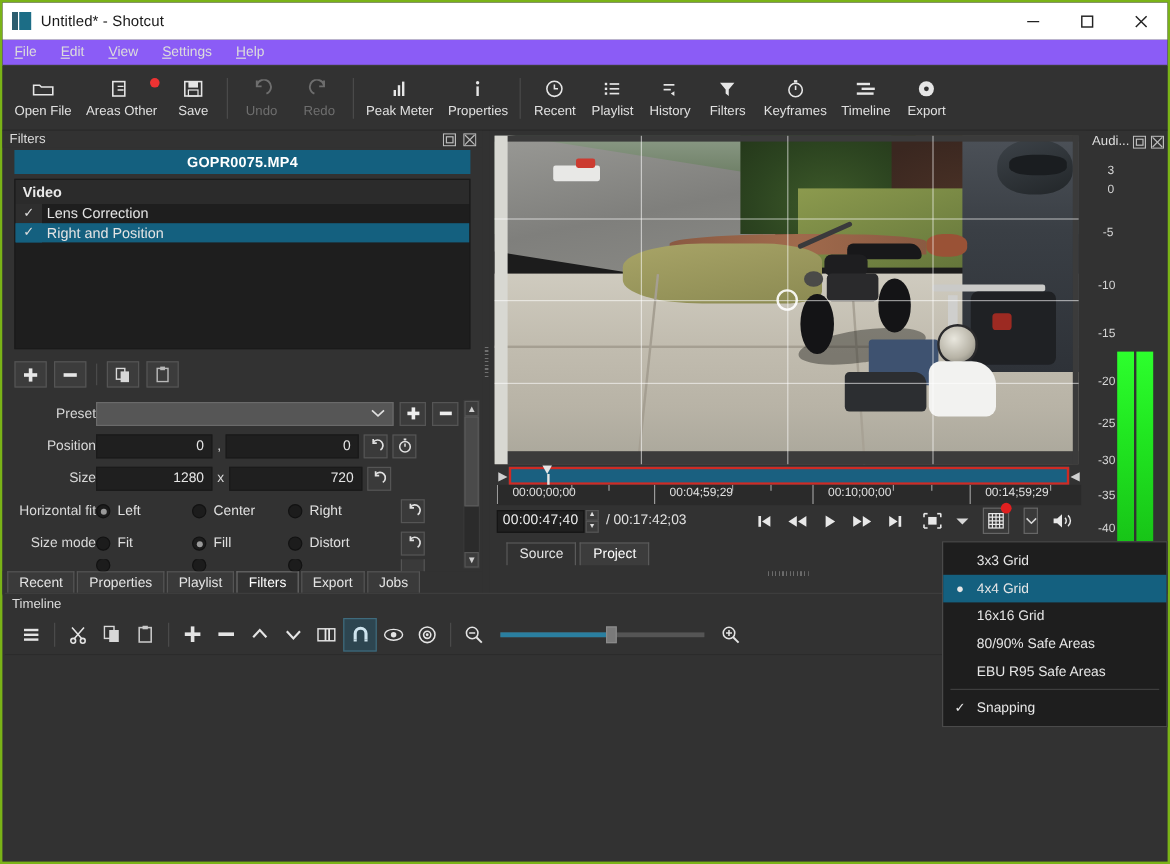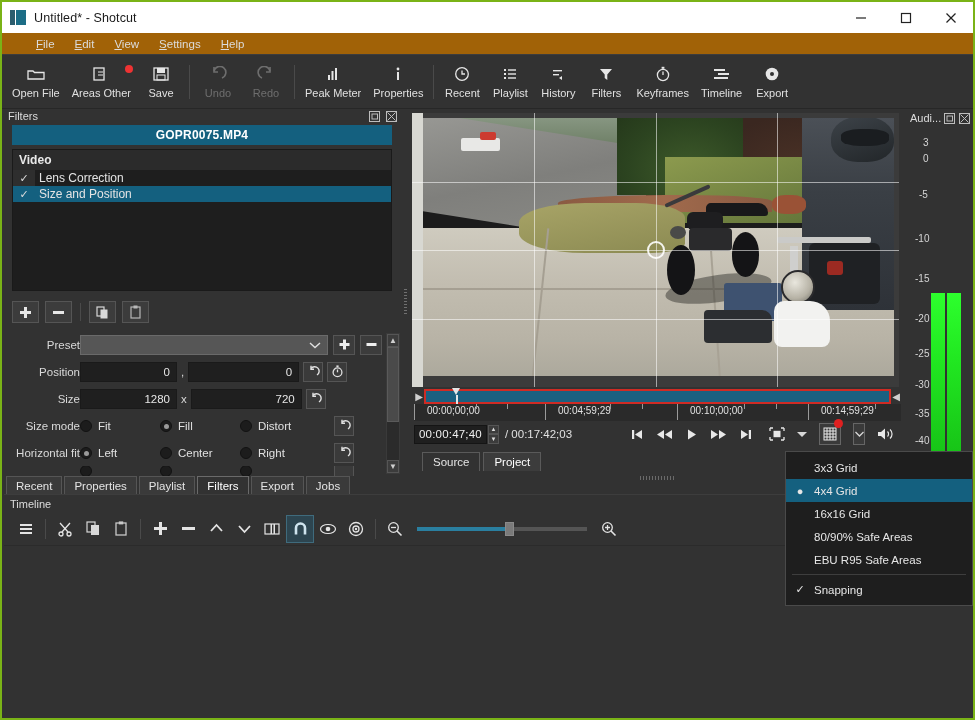--- a/index.html
+++ b/index.html
@@ -41,23 +41,23 @@
   #winbtns .wb {
     width: 45px; height: 31px;
     display: flex; align-items: center; justify-content: center;
     color: #222; font-size: 13px;
   }
   .wb svg { display:block; }
 
   
   #menubar {
     height: 22px;
-    background: #a16207;
+    background: #8b5cf6;
     display: flex; align-items: center;
-    padding-left: 24px;
+    padding-left: 0;
     border-bottom: 1px solid #3c3c3c;
   }
   .menu-item {
     font-size: 11.5px; color: #dcdcdc;
     padding: 2px 10px;
   }
   .menu-item u { text-decoration: underline; }
 
   
   #toolbar {
@@ -512,21 +512,21 @@
       <div id="filters-inner">
         <div id="clip-name">GOPR0075.MP4</div>
         <div id="filter-list">
           <div class="fl-group">Video</div>
           <div class="fl-row">
             <div class="chk">✓</div>
             <div class="nm">Lens Correction</div>
           </div>
           <div class="fl-row sel">
             <div class="chk">✓</div>
-            <div class="nm">Size and Position</div>
+            <div class="nm">Right and Position</div>
           </div>
         </div>
       </div>
 
       <div id="filter-actions">
         <div class="fa-btn">
           <svg width="13" height="13" viewBox="0 0 13 13">
               <g fill="#e6e6e6">
                 <rect x="5" y="1" width="3" height="11"></rect>
                 <rect x="1" y="5" width="11" height="3"></rect>
@@ -606,54 +606,54 @@
           <div class="pfield" style="width:111px">720</div>
           <div class="resetbtn">
             <svg width="13" height="13" viewBox="0 0 13 13">
                 <path d="M10 10 A4.5 4.5 0 1 0 4 3.5" fill="none" stroke="#e0e0e0" stroke-width="1.4"></path>
                 <path d="M4 0.8 L4 4.3 L7 4.3" fill="none" stroke="#e0e0e0" stroke-width="1.4"></path>
               </svg>
           </div>
         </div>
 
         <div class="prow">
+          <div class="plabel">Horizontal fit</div>
+          <div class="radio-opt">
+            <span class="radio on"></span>
+            <span class="radio-lbl">Left</span>
+          </div>
+          <div class="radio-opt">
+            <span class="radio"></span>
+            <span class="radio-lbl">Center</span>
+          </div>
+          <div class="radio-opt">
+            <span class="radio"></span>
+            <span class="radio-lbl">Right</span>
+          </div>
+          <div class="resetbtn" style="margin-left:14px">
+            <svg width="13" height="13" viewBox="0 0 13 13">
+                <path d="M10 10 A4.5 4.5 0 1 0 4 3.5" fill="none" stroke="#e0e0e0" stroke-width="1.4"></path>
+                <path d="M4 0.8 L4 4.3 L7 4.3" fill="none" stroke="#e0e0e0" stroke-width="1.4"></path>
+              </svg>
+          </div>
+        </div>
+
+        <div class="prow">
           <div class="plabel">Size mode</div>
           <div class="radio-opt">
             <span class="radio"></span>
             <span class="radio-lbl">Fit</span>
           </div>
           <div class="radio-opt">
             <span class="radio on"></span>
             <span class="radio-lbl">Fill</span>
           </div>
           <div class="radio-opt">
             <span class="radio"></span>
             <span class="radio-lbl">Distort</span>
-          </div>
-          <div class="resetbtn" style="margin-left:14px">
-            <svg width="13" height="13" viewBox="0 0 13 13">
-                <path d="M10 10 A4.5 4.5 0 1 0 4 3.5" fill="none" stroke="#e0e0e0" stroke-width="1.4"></path>
-                <path d="M4 0.8 L4 4.3 L7 4.3" fill="none" stroke="#e0e0e0" stroke-width="1.4"></path>
-              </svg>
-          </div>
-        </div>
-
-        <div class="prow">
-          <div class="plabel">Horizontal fit</div>
-          <div class="radio-opt">
-            <span class="radio on"></span>
-            <span class="radio-lbl">Left</span>
-          </div>
-          <div class="radio-opt">
-            <span class="radio"></span>
-            <span class="radio-lbl">Center</span>
-          </div>
-          <div class="radio-opt">
-            <span class="radio"></span>
-            <span class="radio-lbl">Right</span>
           </div>
           <div class="resetbtn" style="margin-left:14px">
             <svg width="13" height="13" viewBox="0 0 13 13">
                 <path d="M10 10 A4.5 4.5 0 1 0 4 3.5" fill="none" stroke="#e0e0e0" stroke-width="1.4"></path>
                 <path d="M4 0.8 L4 4.3 L7 4.3" fill="none" stroke="#e0e0e0" stroke-width="1.4"></path>
               </svg>
           </div>
         </div>
 
         <div class="prow" style="height:10px;overflow:hidden">

